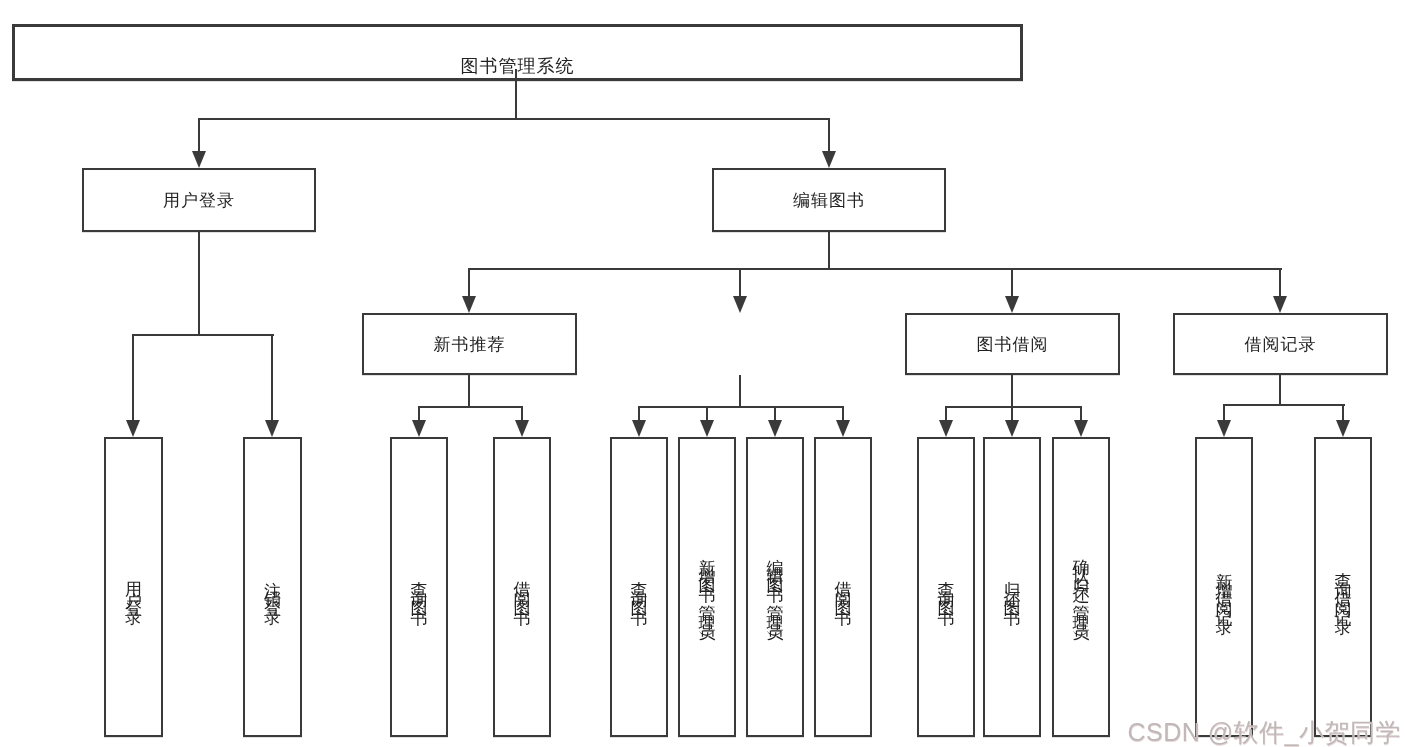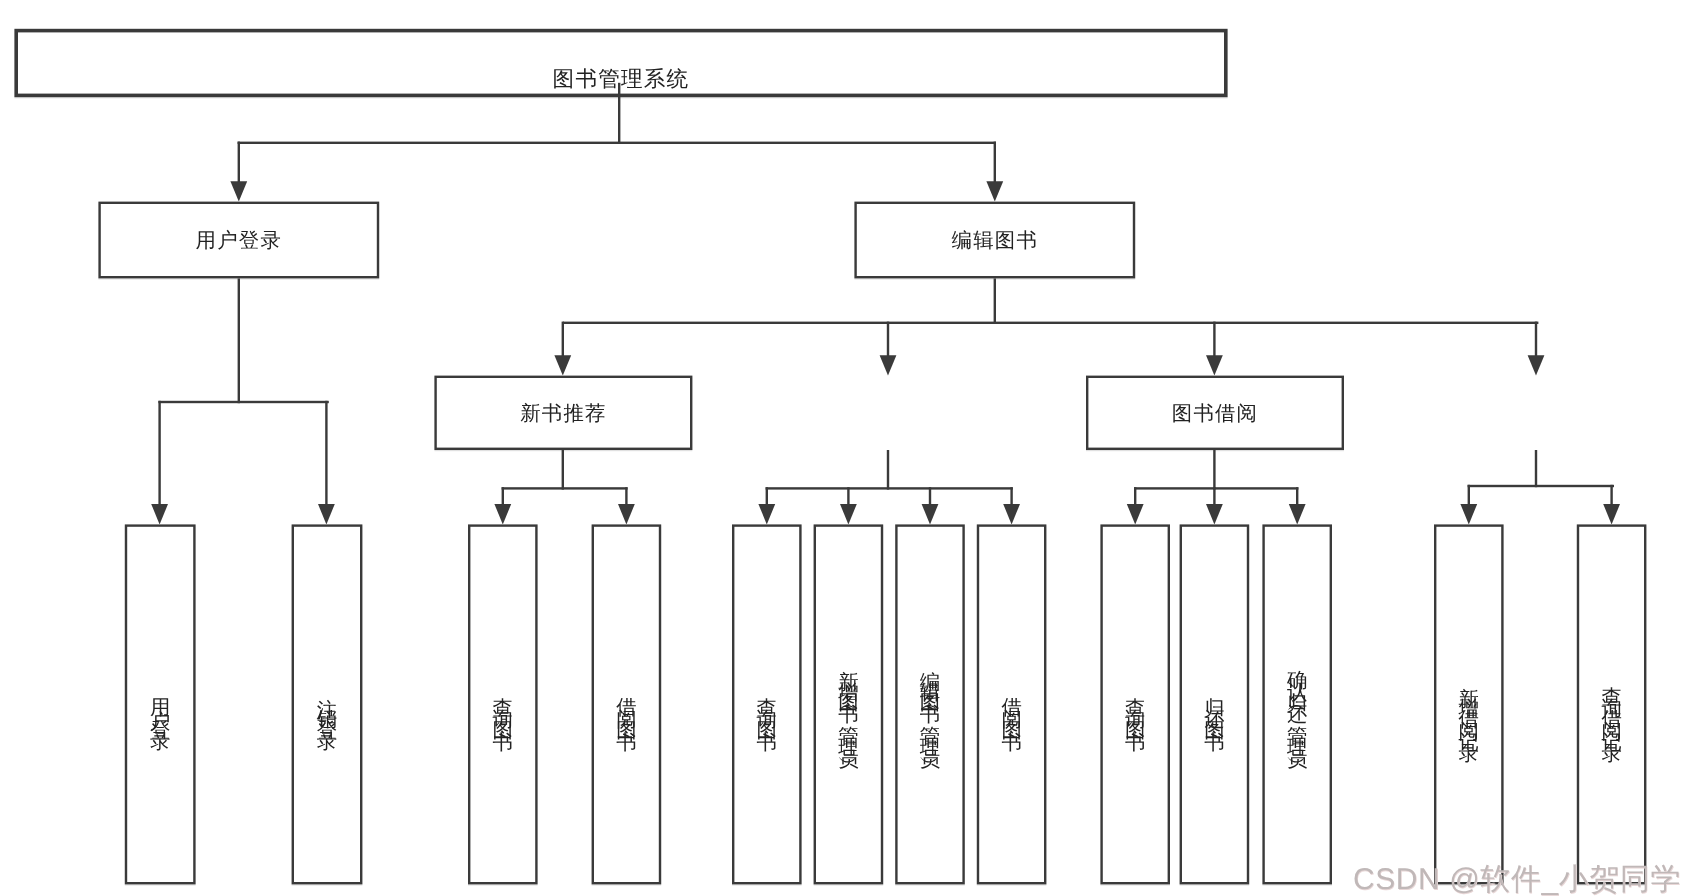--- a/index.html
+++ b/index.html
@@ -107,20 +107,23 @@
   <div class="arrow" style="left:1012px; top:296px;"></div>
   <div class="vline" style="left:1279px; top:268px; height:30px;"></div>
   <div class="arrow" style="left:1280px; top:296px;"></div>
 
   <div class="box" style="left:362px; top:313px; width:211px; height:58px;">
     <span>新书推荐</span>
   </div>
   <div class="box" style="left:905px; top:313px; width:211px; height:58px;">
     <span>图书借阅</span>
   </div>
+  <div class="box" style="left:1173px; top:313px; width:211px; height:58px;">
+    <span>借阅记录</span>
+  </div>
 
   <div class="vline" style="left:468px; top:375px; height:33px;"></div>
   <div class="hline" style="left:418px; top:406px; width:105px;"></div>
   <div class="vline" style="left:418px; top:406px; height:16px;"></div>
   <div class="arrow" style="left:419px; top:420px;"></div>
   <div class="vline" style="left:521px; top:406px; height:16px;"></div>
   <div class="arrow" style="left:522px; top:420px;"></div>
 
   <div class="vline" style="left:739px; top:375px; height:33px;"></div>
   <div class="hline" style="left:638px; top:406px; width:206px;"></div>

